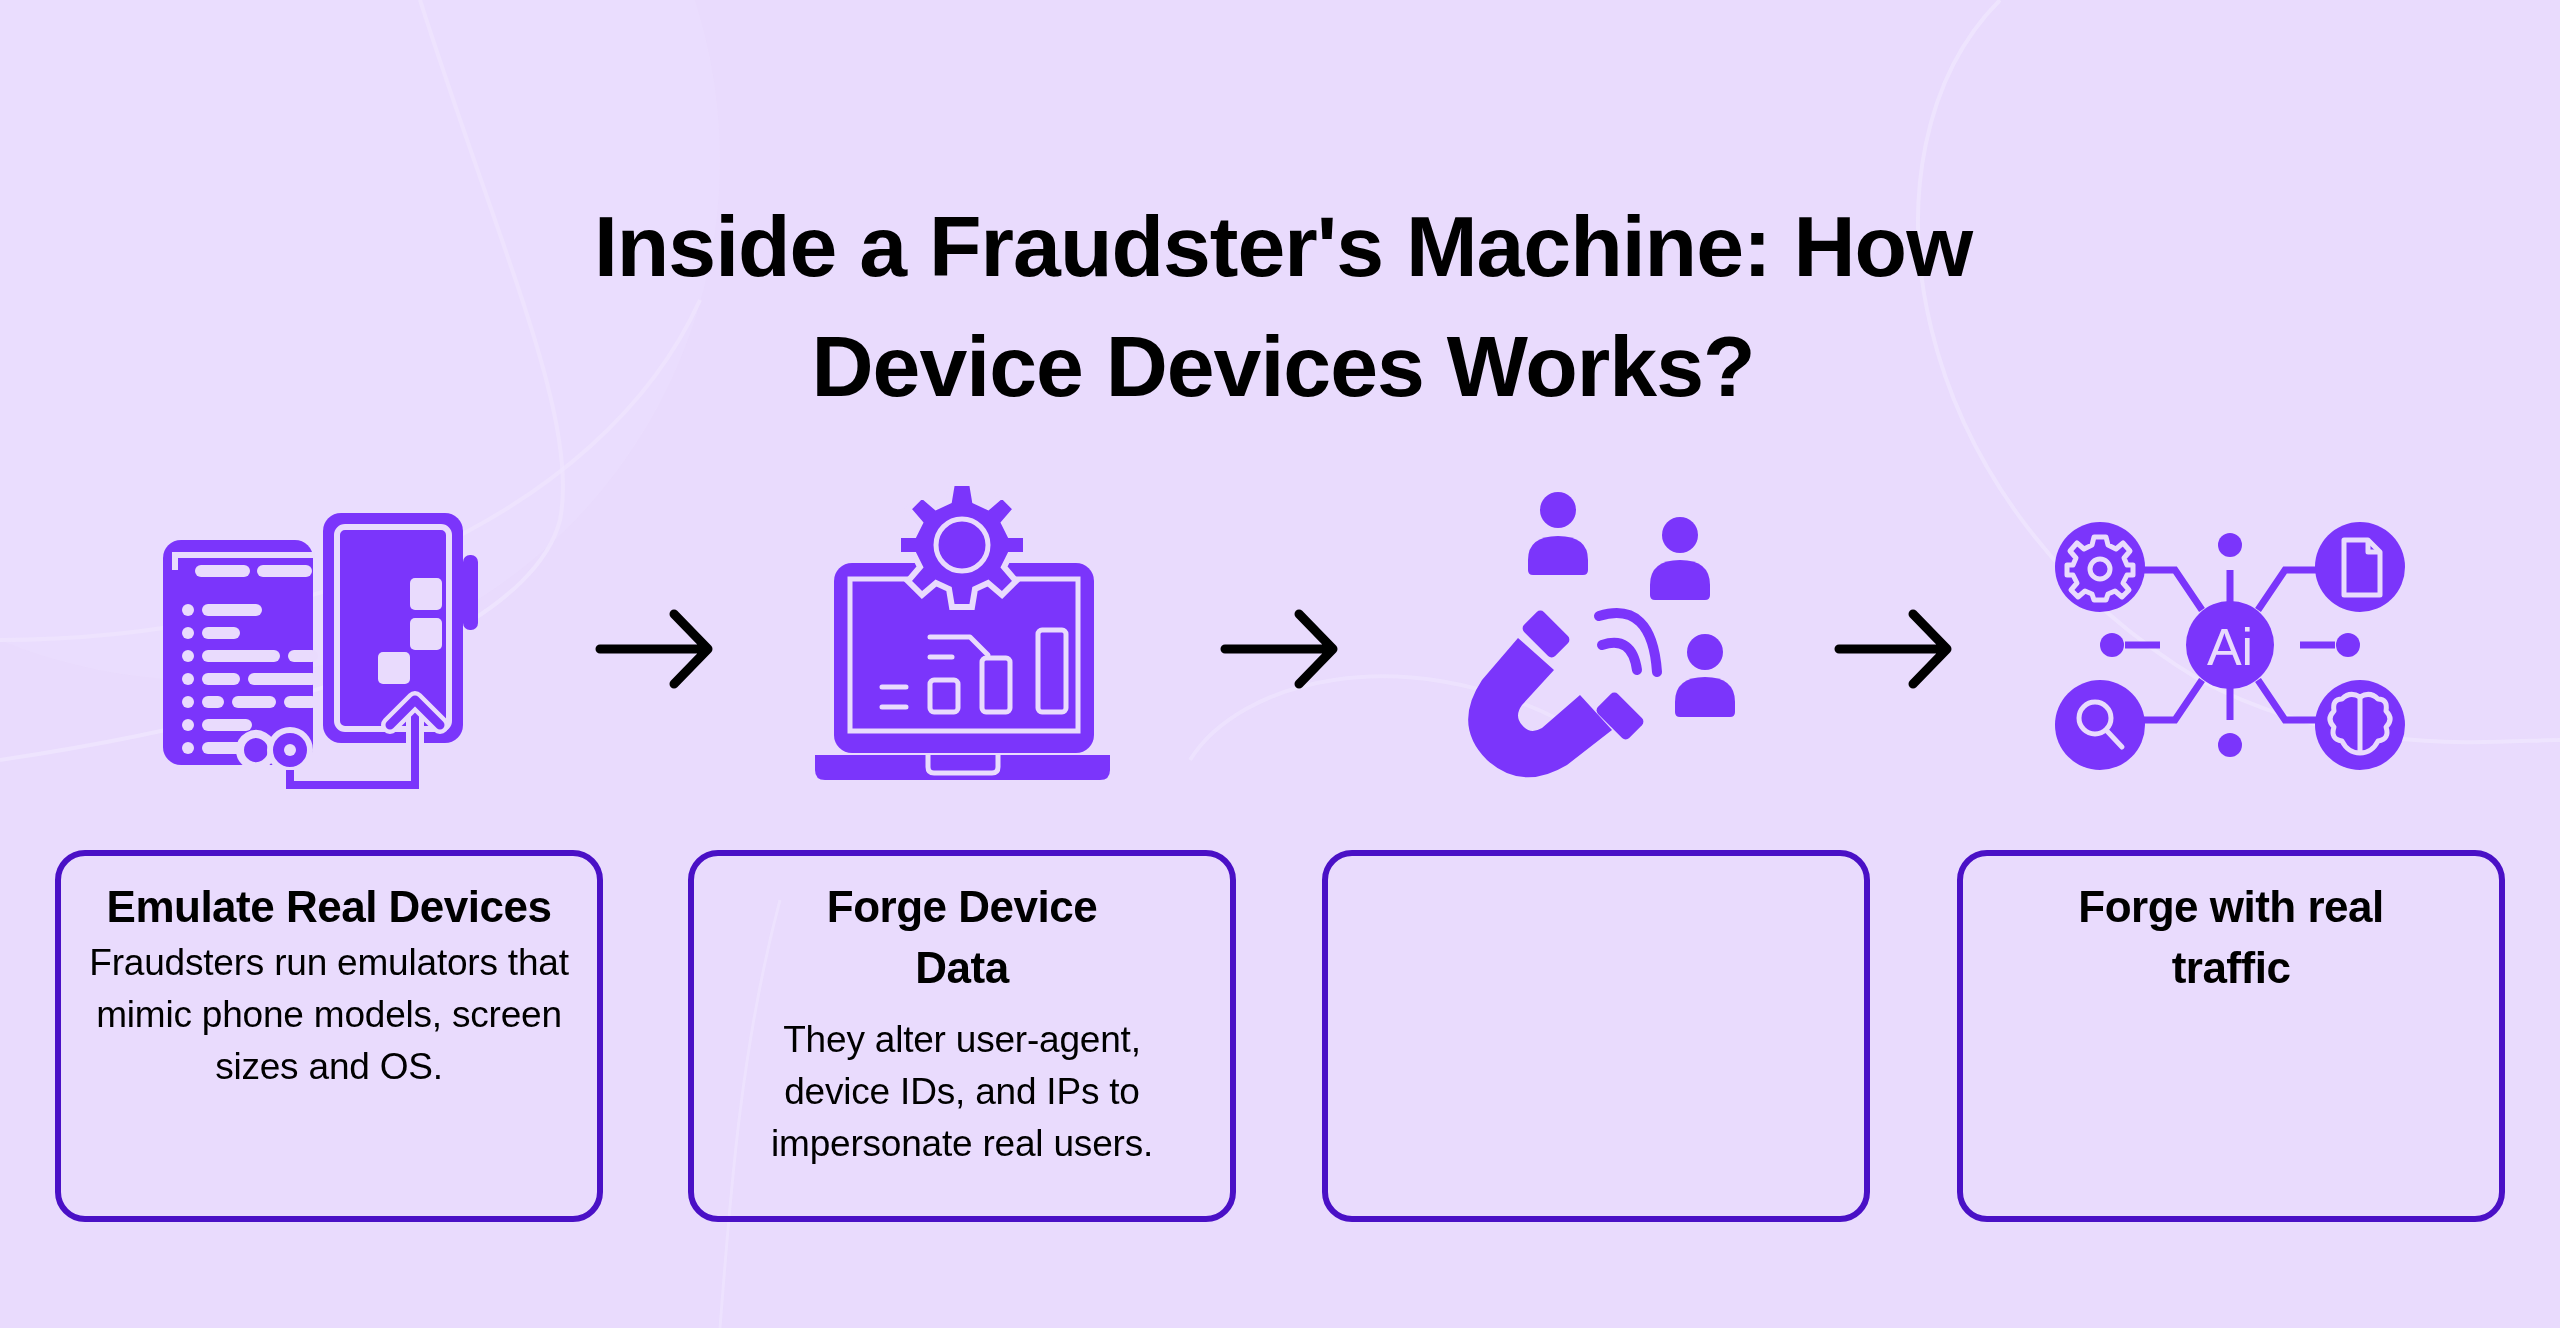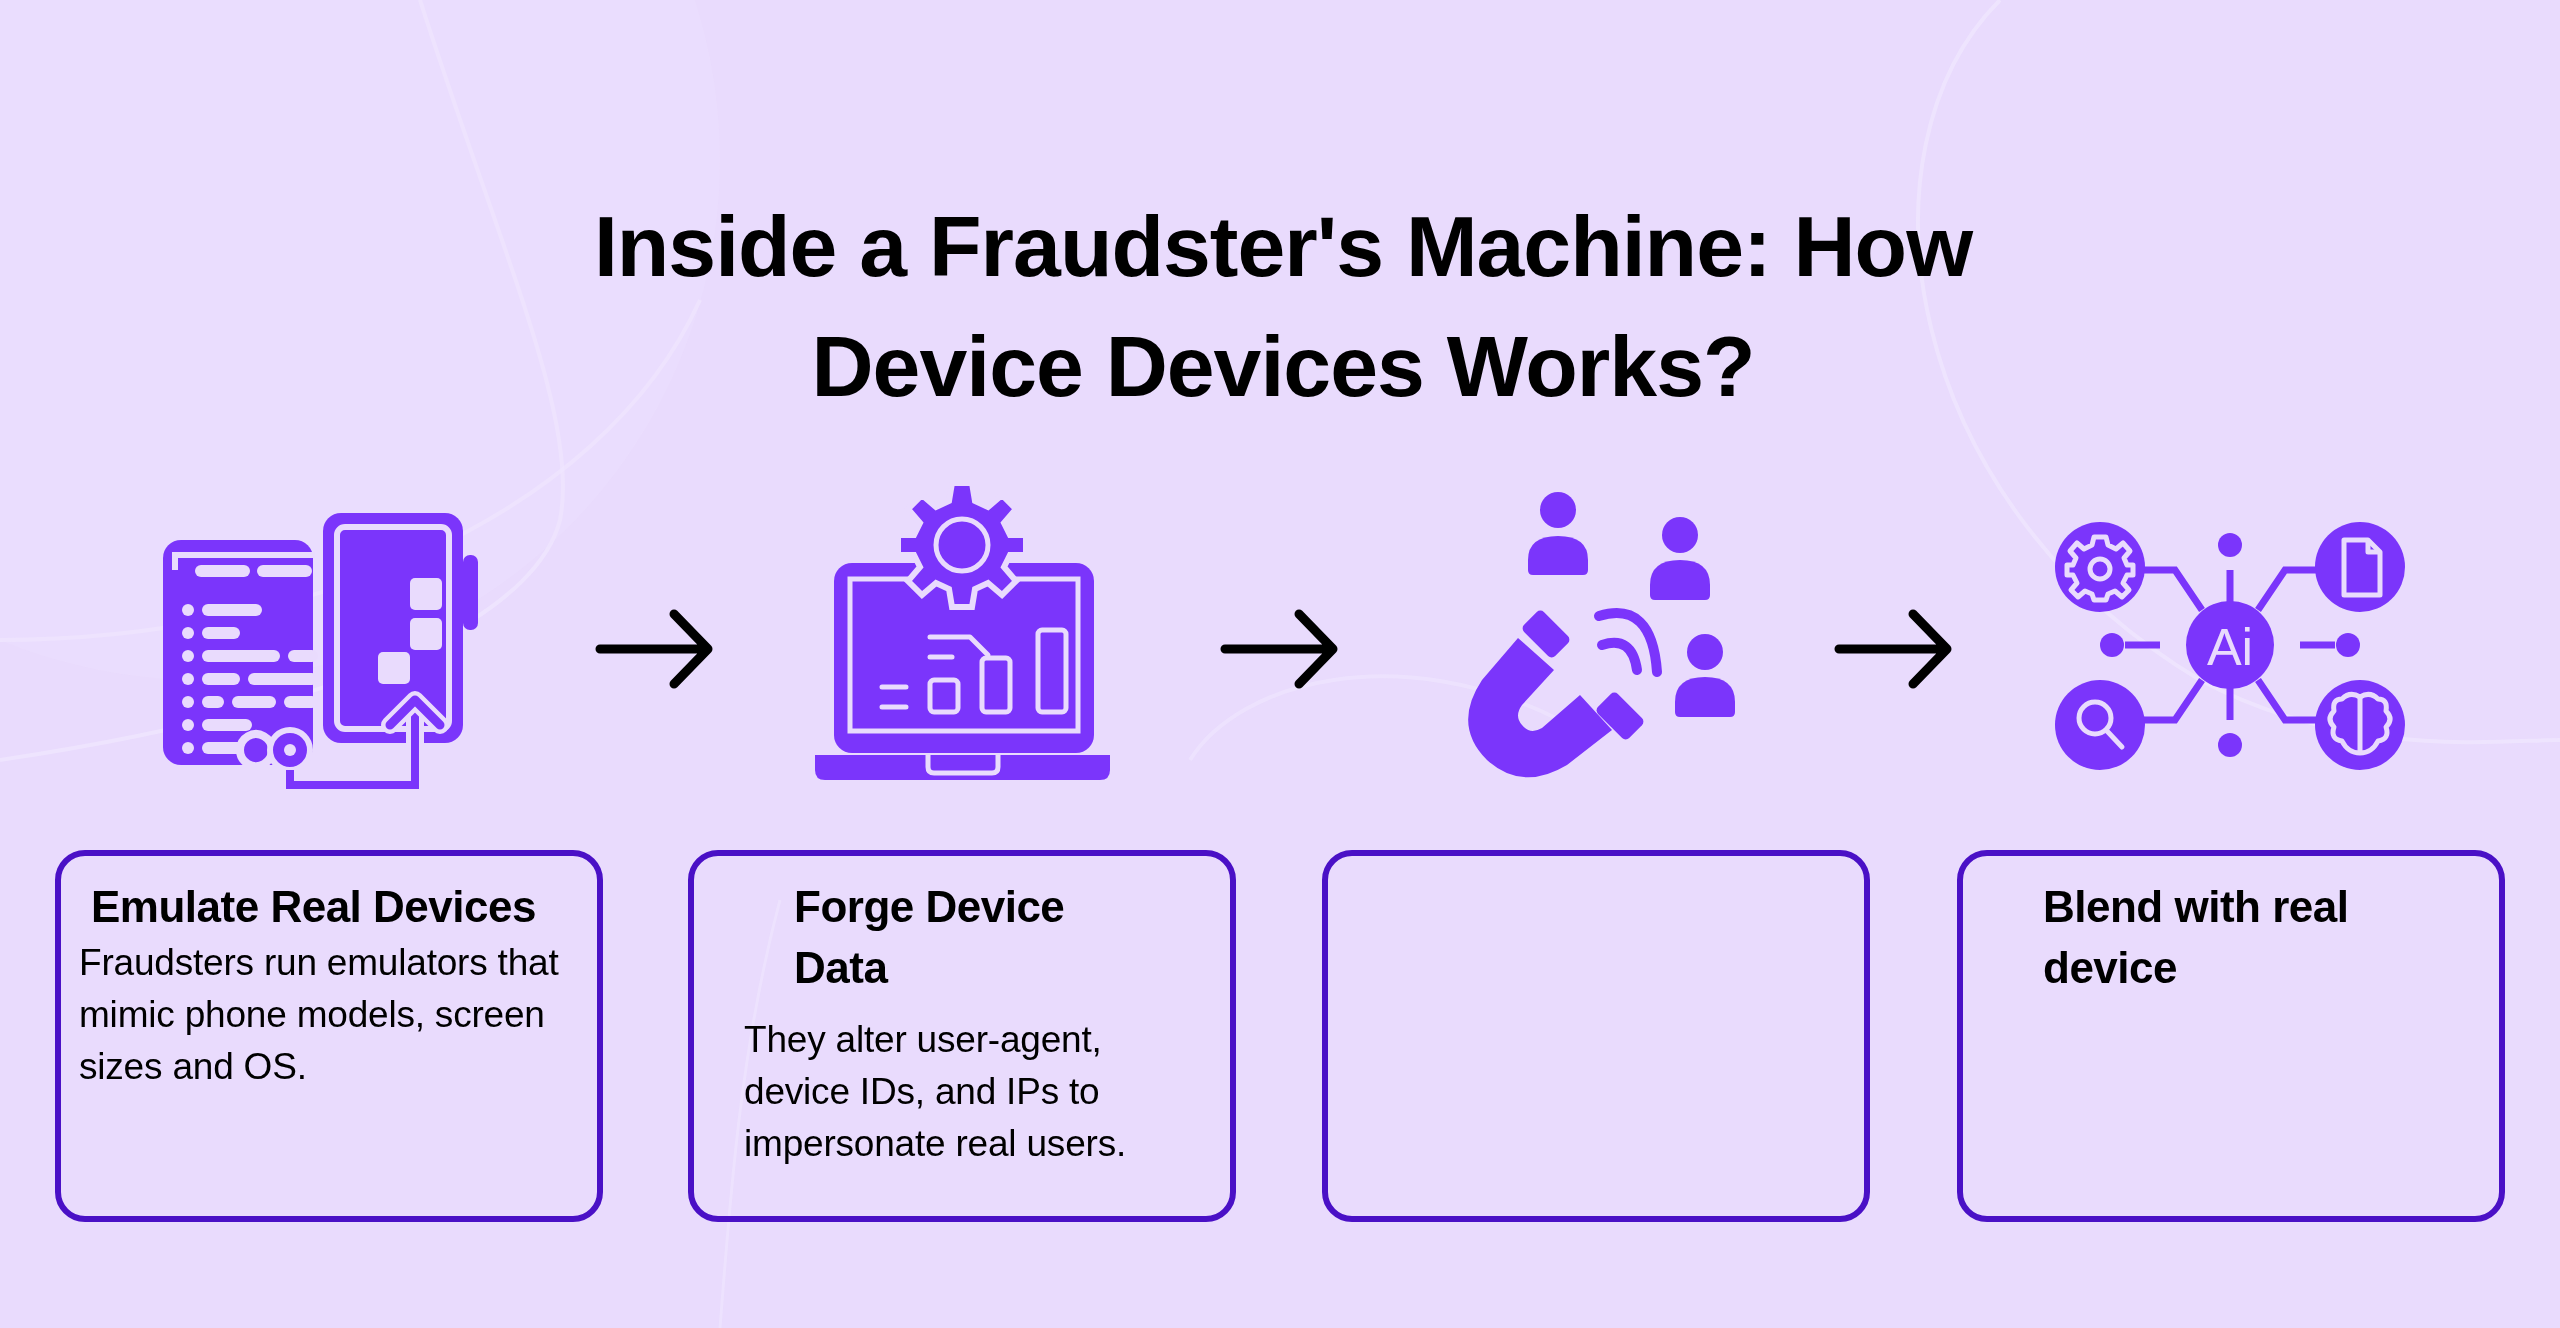--- a/index.html
+++ b/index.html
@@ -14,21 +14,21 @@
     position: absolute; left: 0; top: 128px; width: 2560px;
     text-align: center; font-weight: 700; font-size: 86px; line-height: 120px;
     letter-spacing: -1px;
   }
   .title span { display: block; padding-left: 6px; }
   .icon { position: absolute; }
   .arrow { position: absolute; }
   .card {
     position: absolute; top: 850px; width: 536px; height: 360px;
     border: 6px solid #4A10C6; border-radius: 30px; box-sizing: content-box;
-    text-align: left;
+    text-align: center;
   }
   .card-title {
     margin: 20px 30px 0; font-weight: 700; font-size: 44px; line-height: 61px;
     letter-spacing: -0.5px;
   }
   .card-body {
     margin: 0 18px; font-size: 37px; line-height: 52px; letter-spacing: -0.2px;
   }
 </style>
 </head>
@@ -183,14 +183,14 @@
   <div class="card-title">Emulate Real Devices</div>
   <div class="card-body">Fraudsters run emulators that mimic phone models, screen sizes and OS.</div>
 </div>
 <div class="card" style="left:688px">
   <div class="card-title" style="margin:20px 100px 0">Forge Device Data</div>
   <div class="card-body" style="margin:16px 50px">They alter user-agent, device IDs, and IPs to impersonate real users.</div>
 </div>
 <div class="card" style="left:1322px">
 </div>
 <div class="card" style="left:1957px">
-  <div class="card-title" style="margin:20px 80px 0">Blend with real device</div>
+  <div class="card-title" style="margin:20px 80px 0">Forge with real traffic</div>
 </div>
 
 </body></html>

